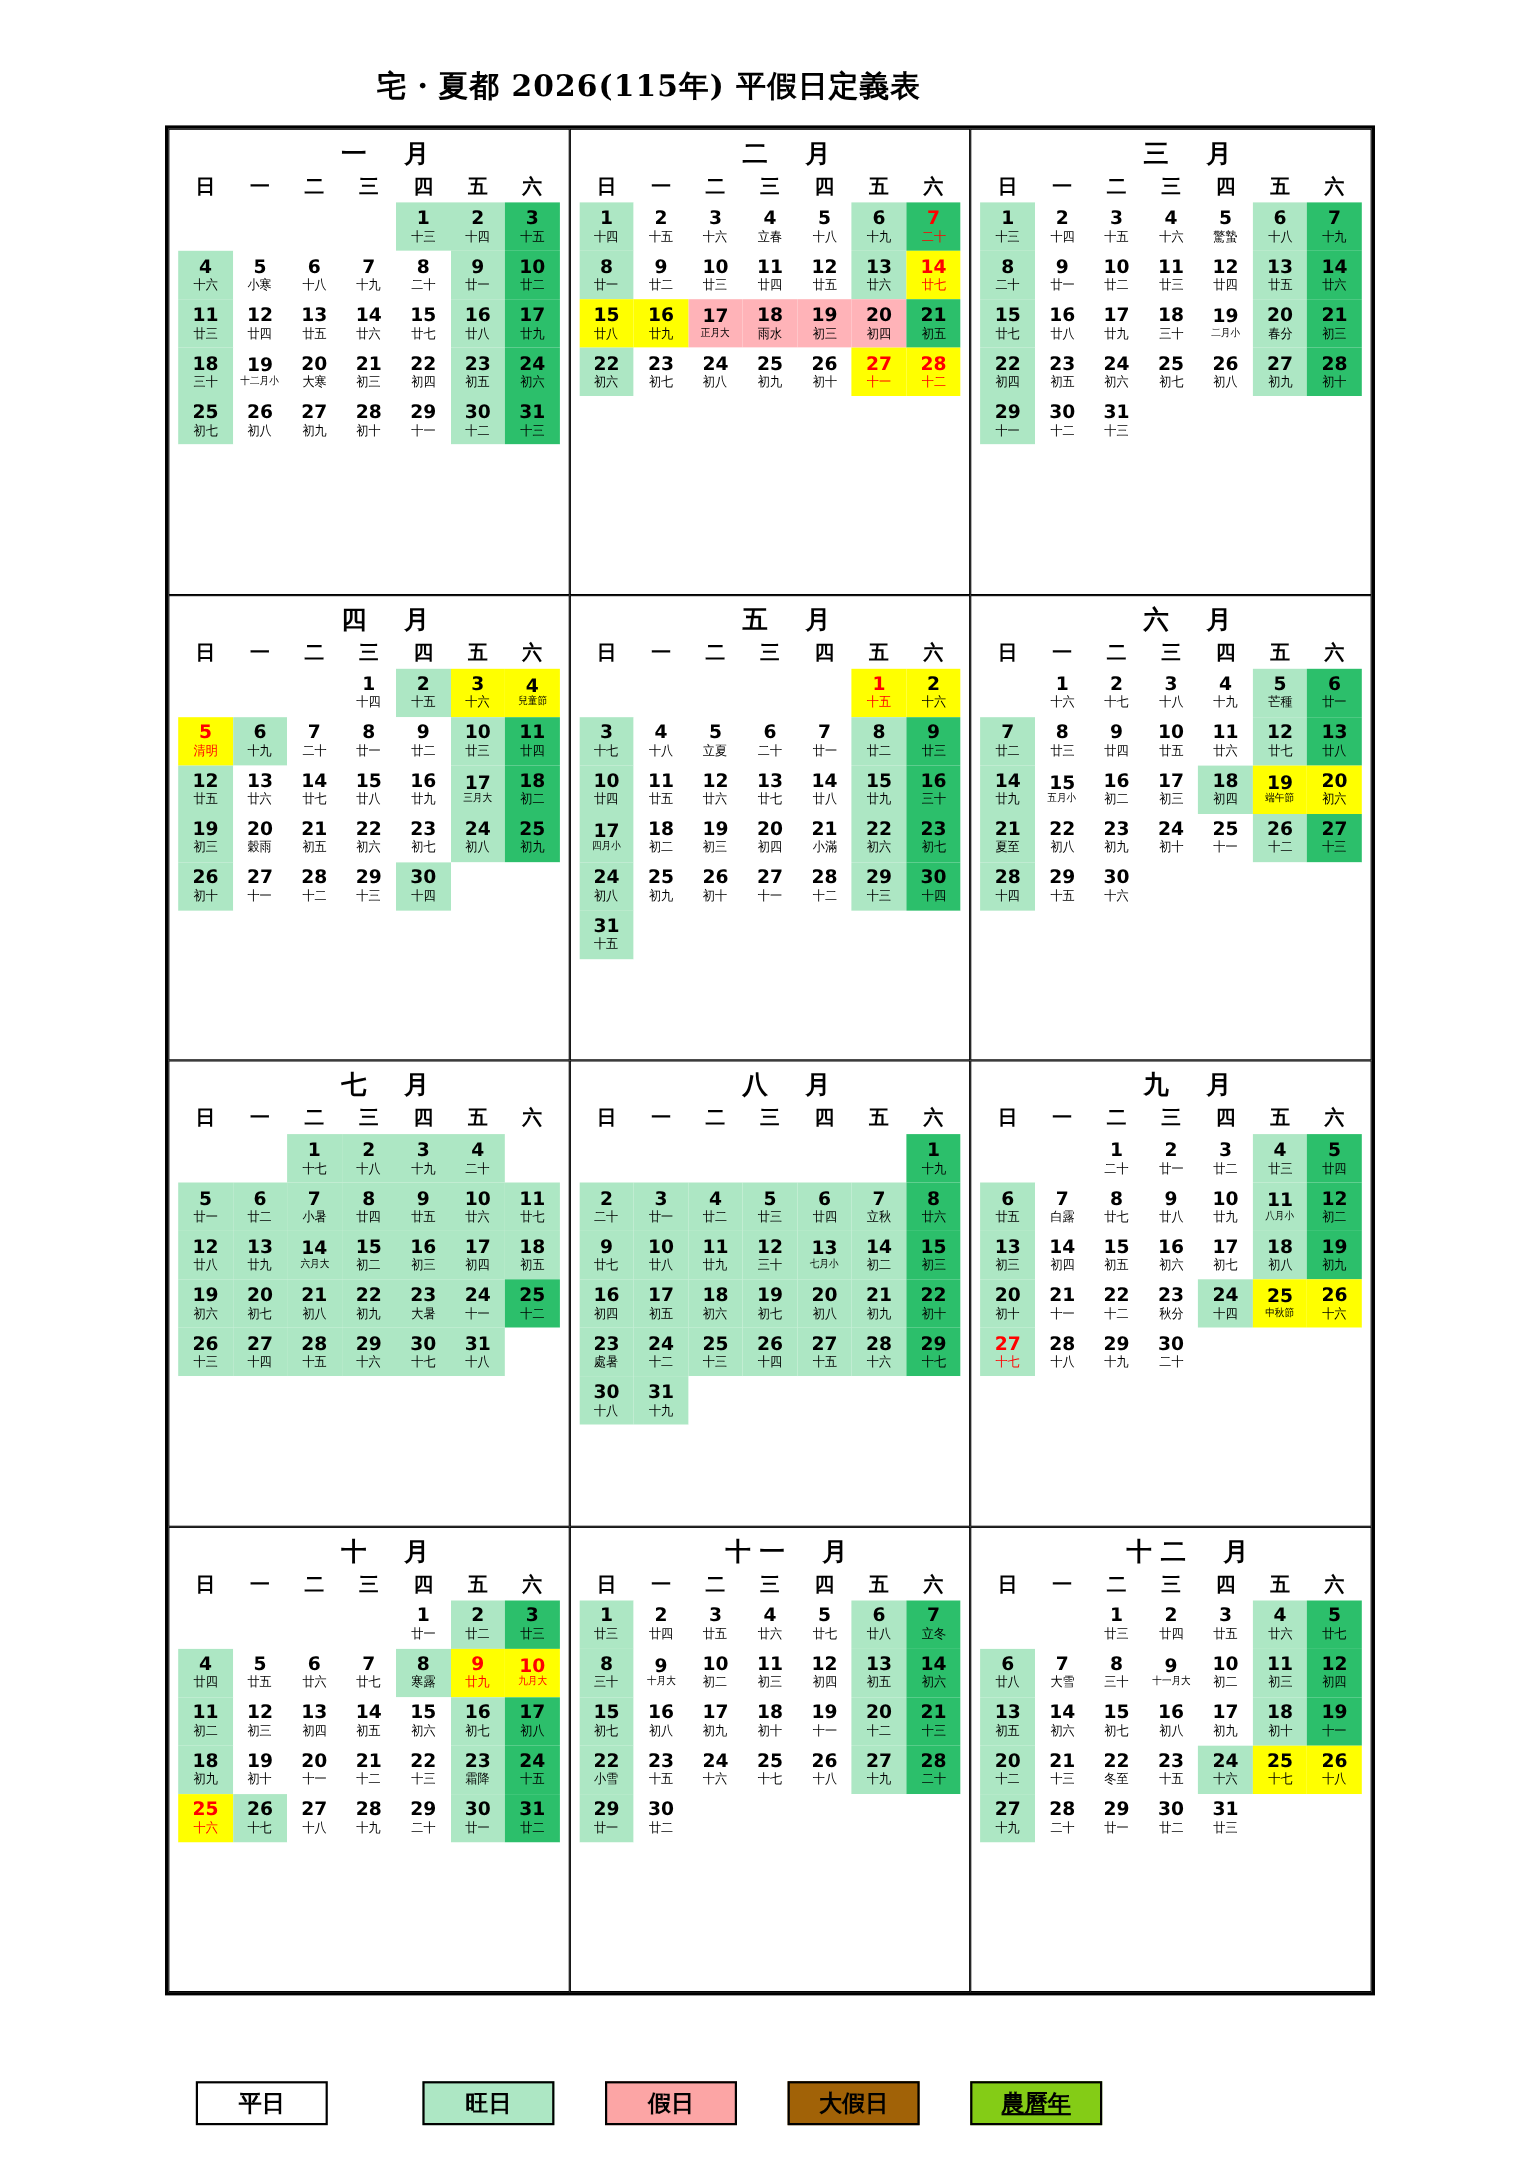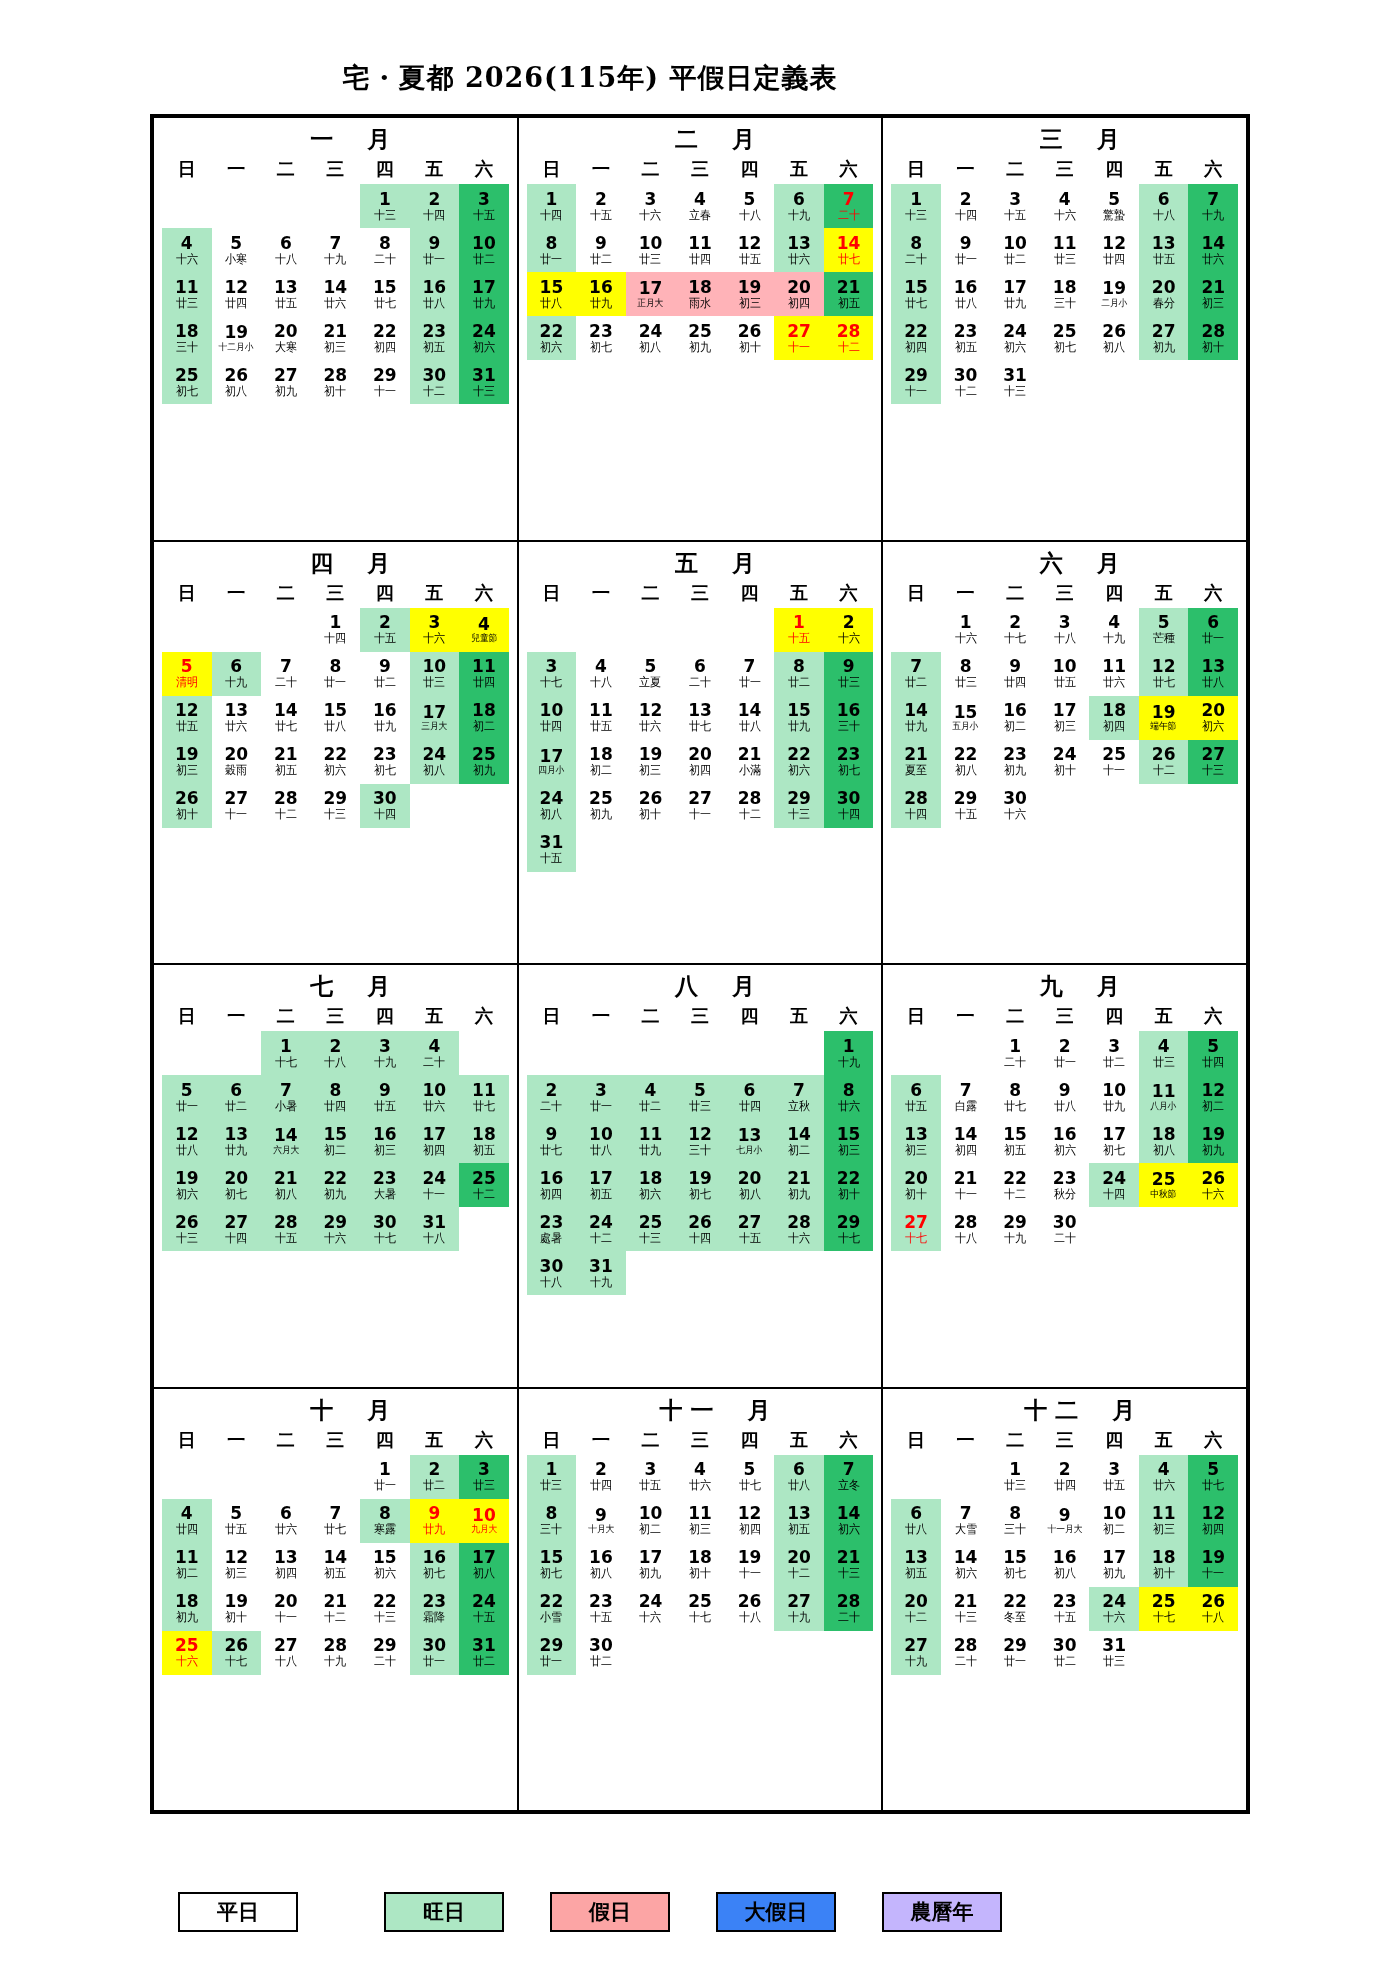--- a/index.html
+++ b/index.html
@@ -2064,16 +2064,16 @@
             <div class="cell empty"></div>
             <div class="cell empty"></div>
           </div>
         </div>
       </div>
     </div>
   <div class="legend" id="legend">
       <div class="leg" style="background: rgb(255, 255, 255);">平日</div>
       <div class="leg" style="background: rgb(173, 231, 196); margin-left: 40px;">旺日</div>
       <div class="leg" style="background: #fca5a5;">假日</div>
-      <div class="leg" style="background: #3b82f6;">大假日</div>
-      <div class="leg" style="background: #c4b5fd;">農曆年</div>
+      <div class="leg" style="background: #a16207;">大假日</div>
+      <div class="leg" style="background: #84cc16; text-decoration: underline;">農曆年</div>
     </div>
 </div>
 
 </body></html>

